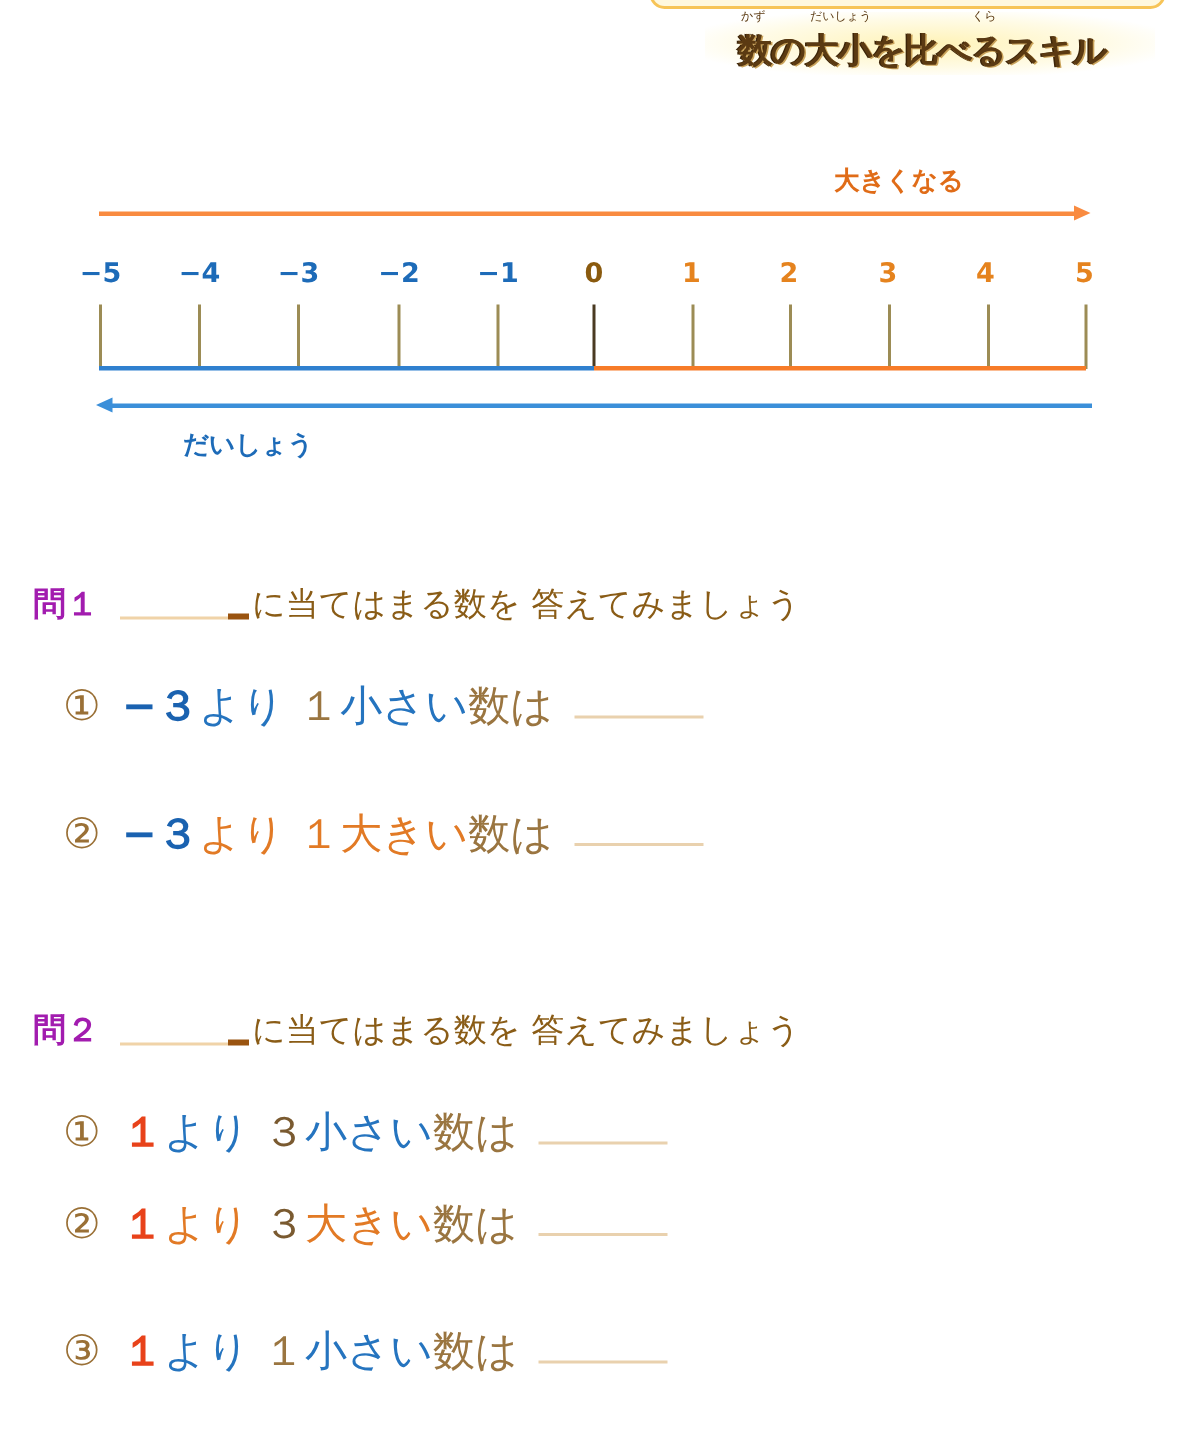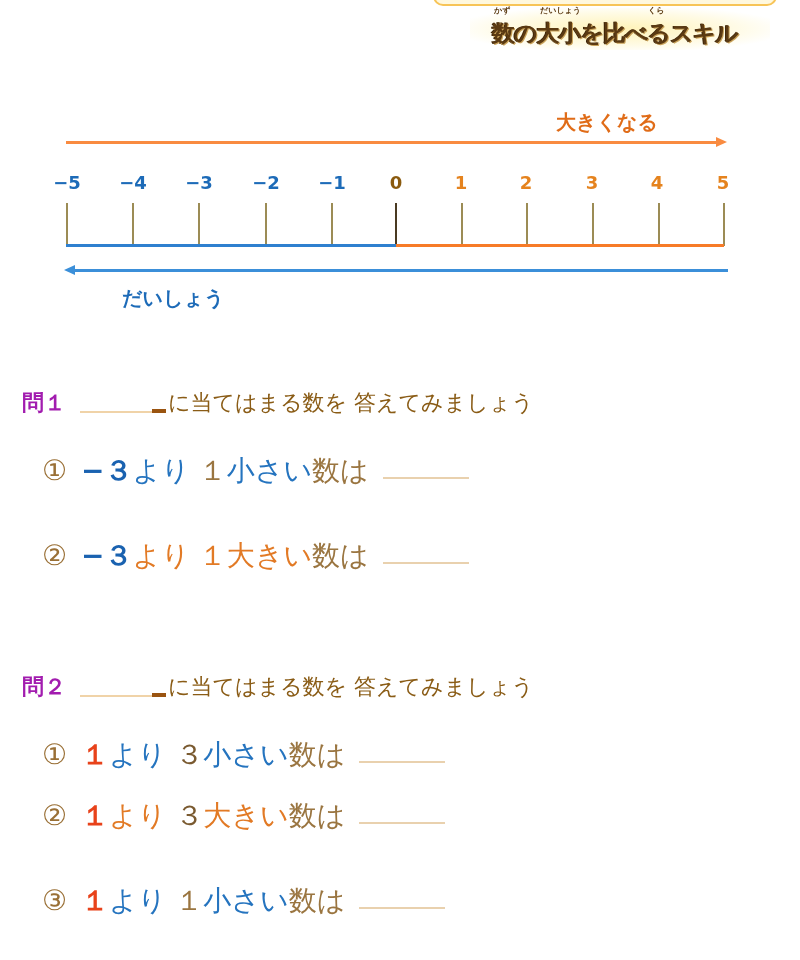--- a/index.html
+++ b/index.html
@@ -8,24 +8,24 @@
 
   
   .banner-frame { position: absolute; left: 433px; top: -14px; width: 340px; height: 18px;
                   border: 2px solid #f7c457; border-top: none; border-radius: 0 0 10px 10px;
                   background: #fff8de; }
   .banner-glow { position: absolute; left: 470px; top: 8px; width: 300px; height: 42px;
                  background: radial-gradient(ellipse at center, #fff3b8 0%, #fffbe6 55%, rgba(255,255,255,0) 80%); }
   .banner-title { position: absolute; left: 492px; top: 18px; font-size: 23px; font-weight: bold;
                   color: #5b3a12; letter-spacing: -1px;
                   text-shadow: 1px 1px 0 #c9a25a, -1px 0 0 #3c2408; white-space: nowrap; }
-  .banner-ruby { position: absolute; top: 5px; font-size: 8px; font-weight: bold; color: #5b3a12; white-space: nowrap; }
+  .banner-ruby { position: absolute; top: 5px; font-size: 8px; font-weight: normal; color: #5b3a12; white-space: nowrap; }
 
   
-  .arrow-label { position: absolute; font-size: 20px; font-weight: bold; white-space: nowrap; }
+  .arrow-label { position: absolute; font-size: 17px; font-weight: bold; white-space: nowrap; }
   .arrow-label.big { left: 556px; top: 109px; color: #e06c18; }
   .arrow-label.small { left: 122px; top: 285px; color: #1d6bb8; }
   .arrow-line { position: absolute; height: 3px; }
   .arrow-line.orange { left: 66px; top: 141px; width: 652px; background: #f98b40; }
   .arrow-line.blue { left: 74px; top: 269px; width: 654px; background: #3b8fd9; }
   .arrow-head { position: absolute; width: 0; height: 0; }
   .arrow-head.right { left: 716px; top: 137px; border-top: 5.5px solid transparent; border-bottom: 5.5px solid transparent; border-left: 11px solid #f98b40; }
   .arrow-head.left { left: 64px; top: 265px; border-top: 5.5px solid transparent; border-bottom: 5.5px solid transparent; border-right: 11px solid #3b8fd9; }
 
   .tick-label { position: absolute; top: 172px; font-size: 18px; font-weight: bold; transform: translateX(-50%); white-space: nowrap; }

